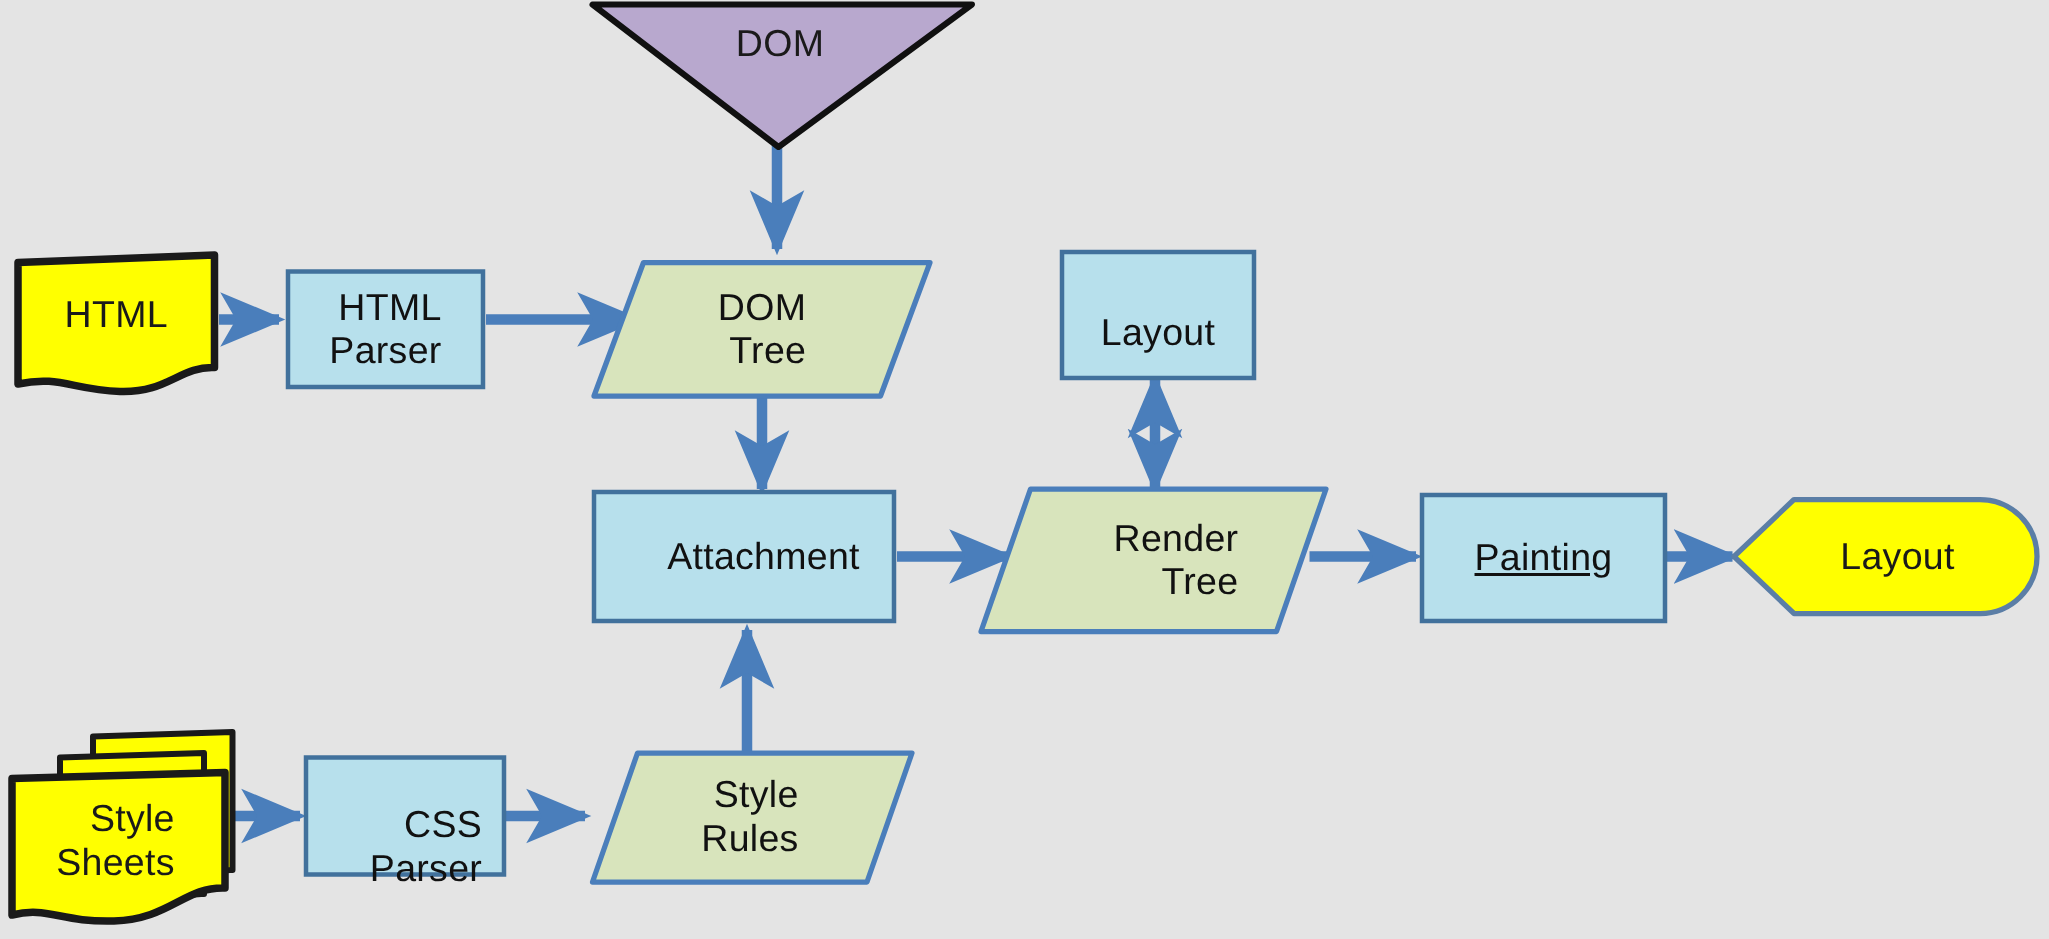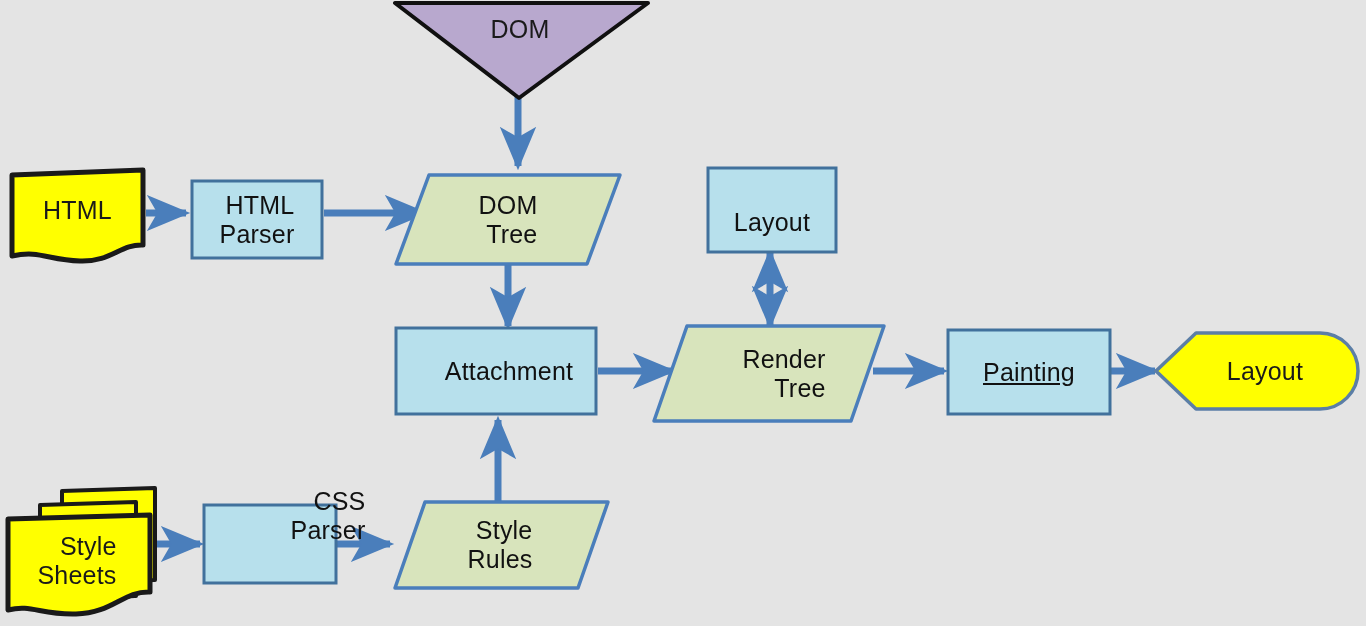--- a/index.html
+++ b/index.html
@@ -137,19 +137,19 @@
   <div class="node-label" style="left:694px; top:326px; width:180px; height:95px;">Render
 Tree</div>
 
   <div class="node-label" style="left:948px; top:330px; width:162px; height:84px;text-decoration:underline;">Painting</div>
 
   <div class="node-label label-dark" style="left:1185px; top:333px; width:160px; height:76px;">Layout</div>
 
   <div class="node-label label-dark" style="left:8px; top:522px; width:138px; height:78px;">Style
 Sheets</div>
 
-  <div class="node-label" style="left:204px; top:477px; width:160px; height:78px;padding-left:44px;">CSS
+  <div class="node-label" style="left:204px; top:526px; width:160px; height:78px;">CSS
 Parser</div>
 
   <div class="node-label" style="left:410px; top:502px; width:180px; height:86px;">Style
 Rules</div>
 
 </div>
 
 </body></html>

